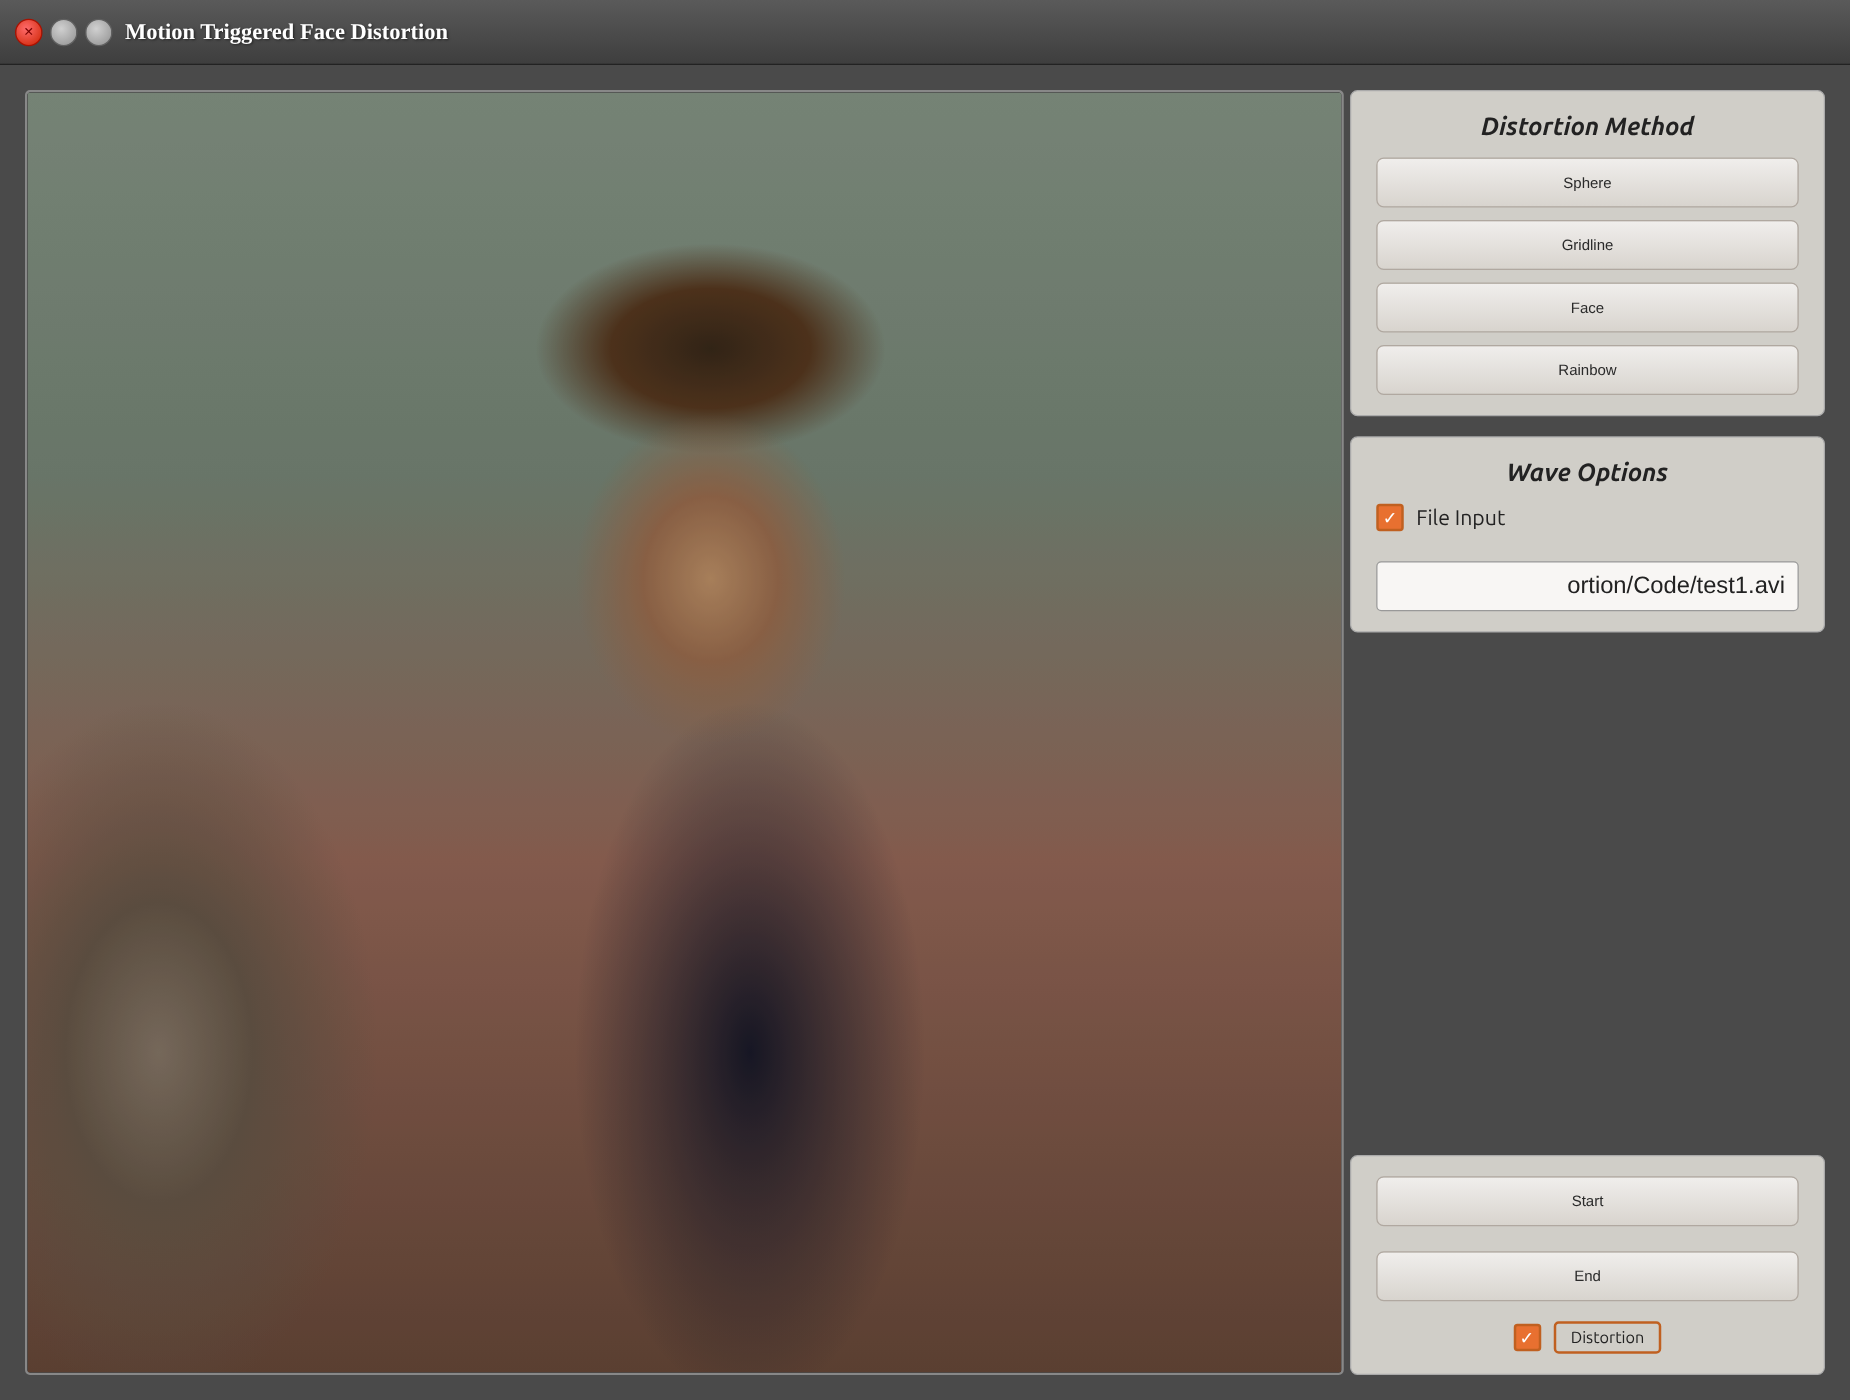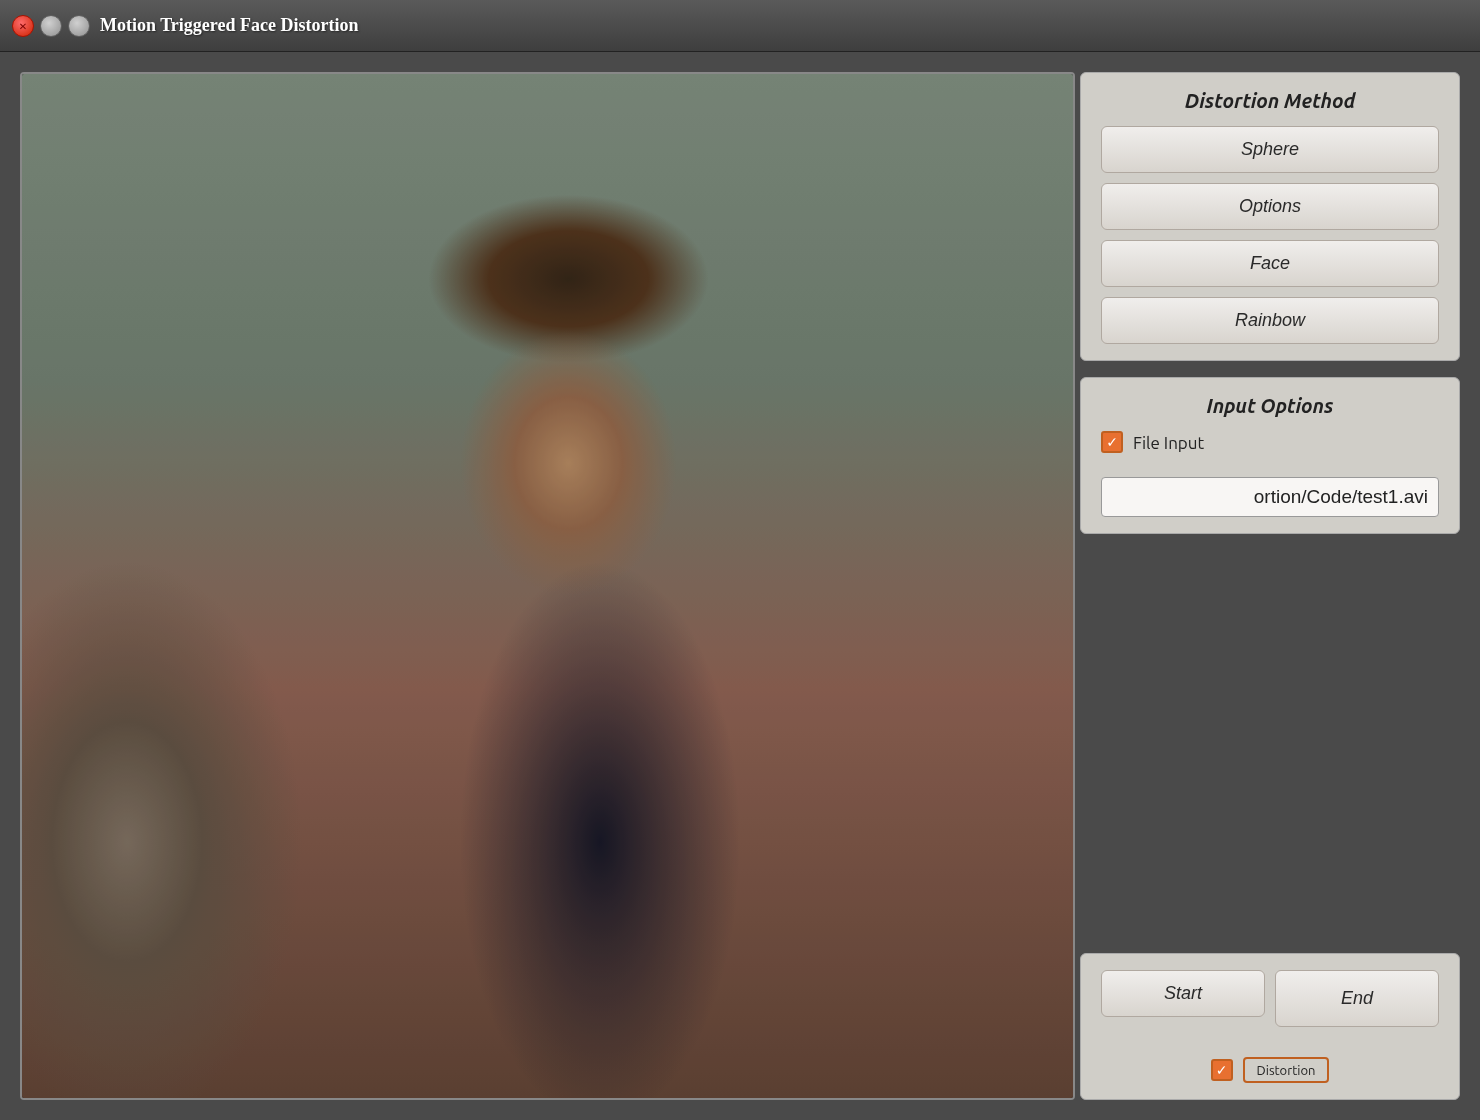--- a/index.html
+++ b/index.html
@@ -142,25 +142,24 @@
 
     
     .method-btn {
       display: block;
       width: 100%;
       padding: 12px 0;
       margin-bottom: 10px;
       background: linear-gradient(to bottom, #f0eeec, #d8d4ce);
       border: 1px solid #b0a8a0;
       border-radius: 6px;
-      font-size: 18px;
+      font-size: 12px;
       color: #2a2a2a;
       cursor: pointer;
       text-align: center;
-      font-style: italic;
     }
 
     .method-btn:last-child {
       margin-bottom: 0;
     }
 
     
     .file-input-row {
       display: flex;
       align-items: center;
@@ -212,23 +211,23 @@
     .bottom-section {
       background: #d0cec8;
       border: 1px solid #aaa;
       border-radius: 6px;
       padding: 16px 20px;
       margin-top: auto;
     }
 
     .start-end-row {
       display: flex;
-      flex-direction: row;
-      gap: 10px;
-      margin-bottom: 30px;
+      flex-direction: column;
+      gap: 10px;
+      margin-bottom: 16px;
     }
 
     .distortion-row {
       display: flex;
       align-items: center;
       justify-content: center;
       gap: 10px;
     }
 
     .distortion-label {
@@ -259,27 +258,27 @@
 
   <div class="video-panel">
     <div class="video-image"></div>
   </div>
 
   <div class="right-panel">
 
     <div class="section-box">
       <div class="section-title">Distortion Method</div>
       <button class="method-btn">Sphere</button>
-      <button class="method-btn">Options</button>
+      <button class="method-btn">Gridline</button>
       <button class="method-btn">Face</button>
       <button class="method-btn">Rainbow</button>
     </div>
 
     <div class="section-box">
-      <div class="section-title">Input Options</div>
+      <div class="section-title">Wave Options</div>
       <div class="file-input-row">
         <input type="checkbox" class="checkbox-orange" checked="" style="">
         <span class="checkbox-label">File Input</span>
       </div>
       <input type="text" class="file-path-input" value="ortion/Code/test1.avi" style="">
     </div>
 
     <div class="spacer"></div>
 
     <div class="bottom-section">

